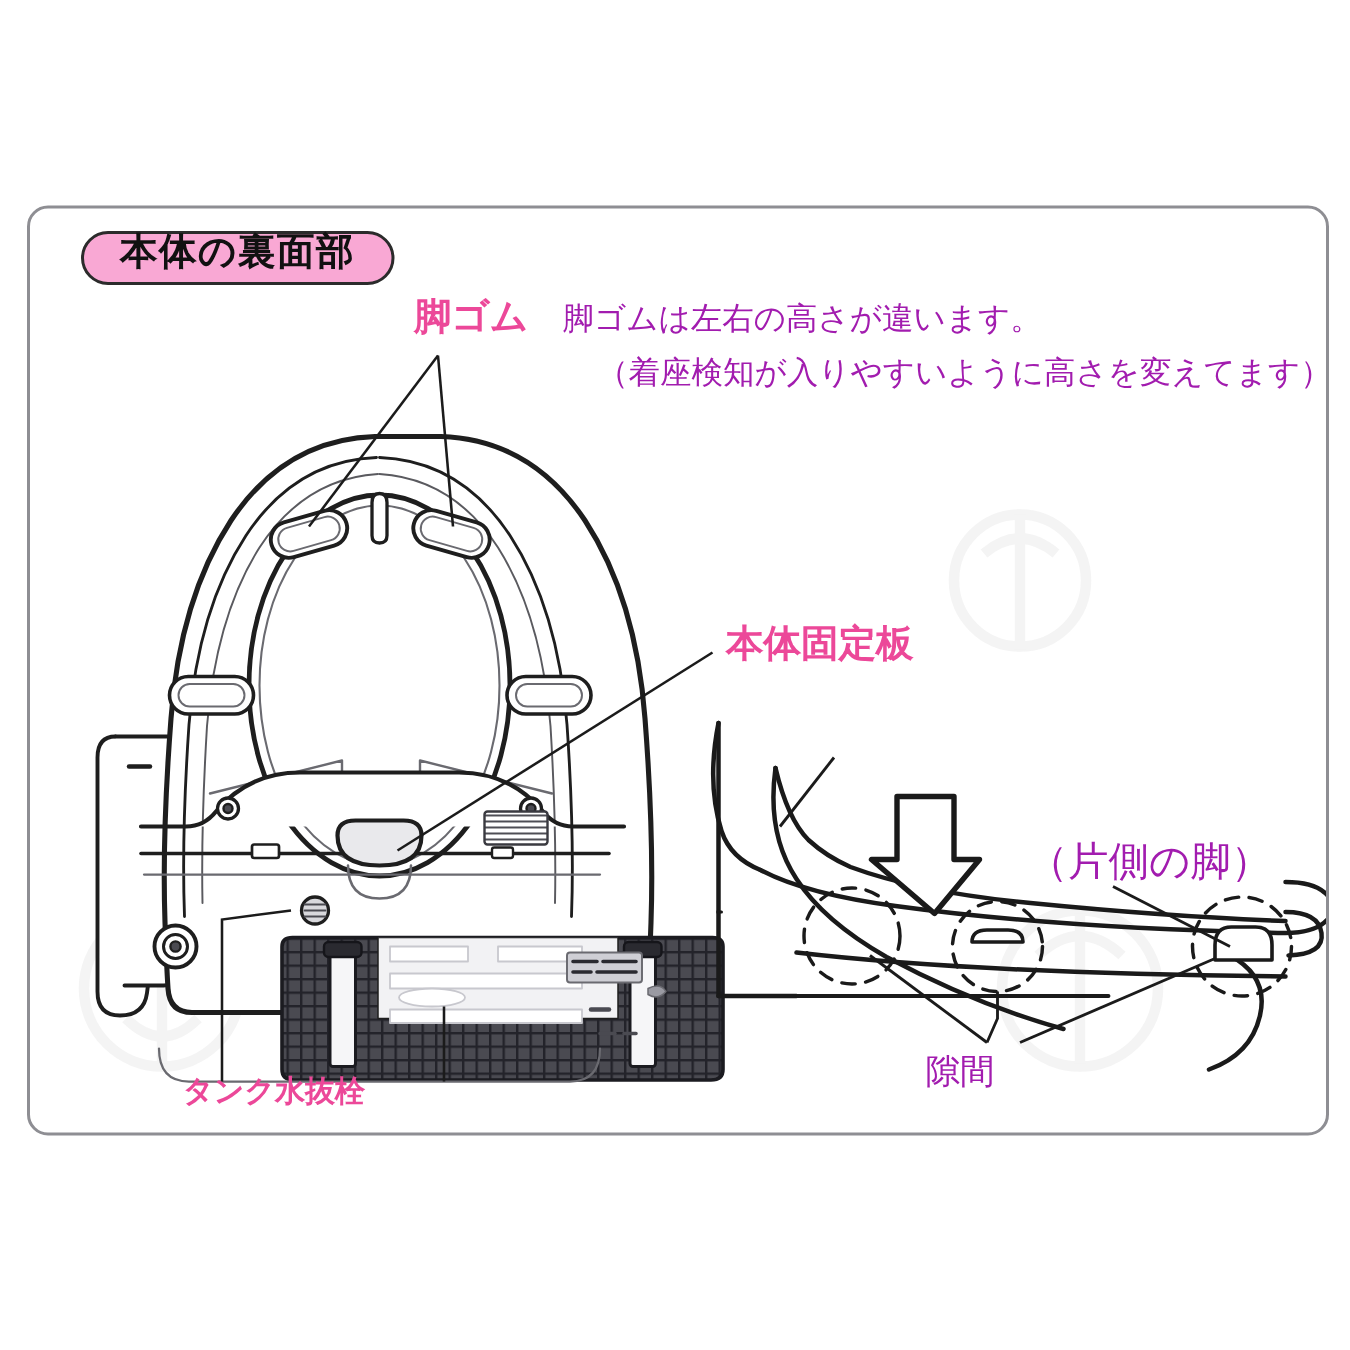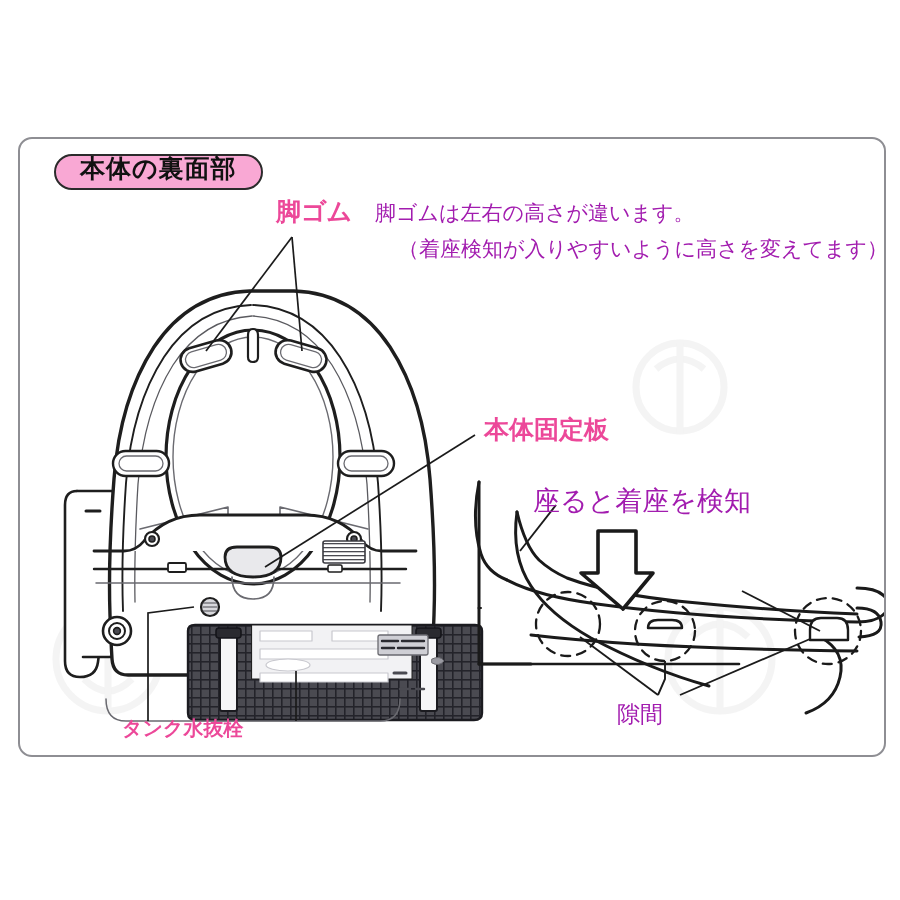--- a/index.html
+++ b/index.html
@@ -322,21 +322,21 @@
   </div>
 
   <div class="lbl lbl-bold" id="label-leg-rubber">脚ゴム</div>
 
   <div class="lbl lbl-note" id="note-line-1">脚ゴムは左右の高さが違います。</div>
 
   <div class="lbl lbl-note" id="note-line-2">（着座検知が入りやすいように高さを変えてます）</div>
 
   <div class="lbl lbl-bold" id="label-nozzle-housing">本体固定板</div>
 
-  <div class="lbl lbl-note" id="label-seat-detect">座ると着座を検知</div>
-
+
+  <div class="lbl lbl-note" id="label-one-side-leg">（片側の脚）</div>
 
   <div class="lbl lbl-note" id="label-gap">隙間</div>
 
 
   <div class="lbl lbl-bold" id="label-tank-drain">タンク水抜栓</div>
 
 </div>
 
 </body></html>

